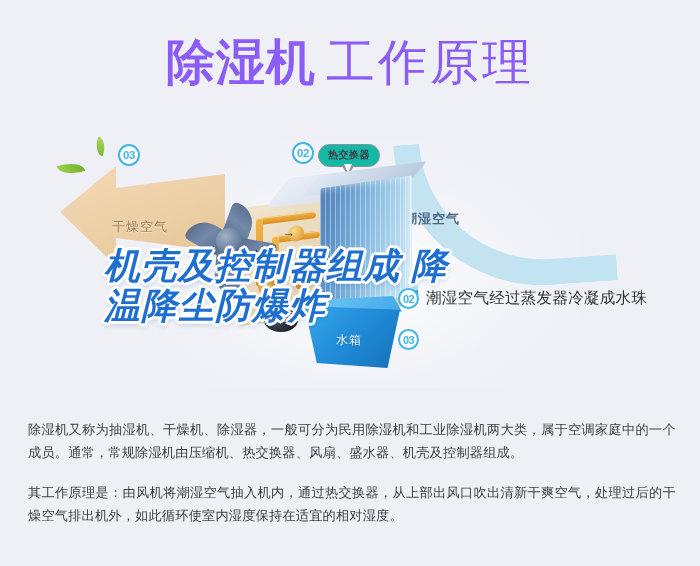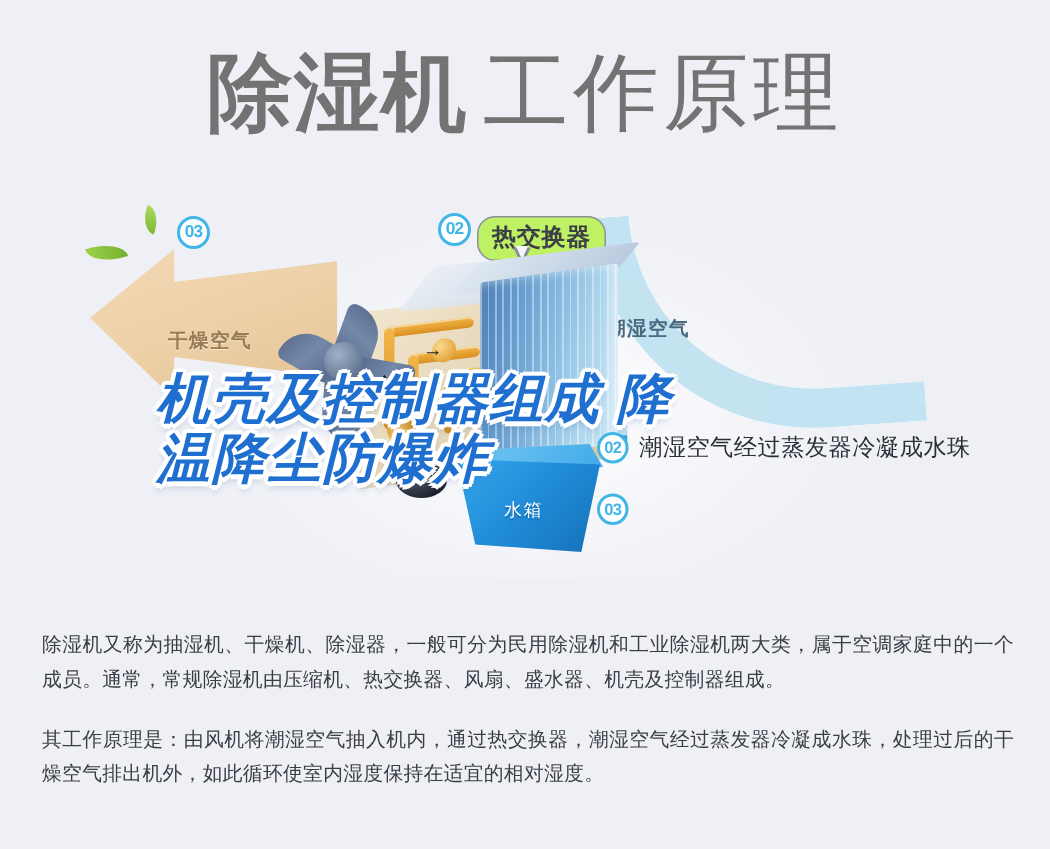--- a/index.html
+++ b/index.html
@@ -13,22 +13,22 @@
   .page { position: relative; width: 700px; height: 566px; background: #eff0f5; }
 
   
   .title-bar {
     position: absolute; left: 0; top: 30px; width: 700px;
     text-align: center; white-space: nowrap;
   }
   .title-a, .title-b {
     display: inline-block;
     font-family: "Liberation Sans", "DejaVu Sans", sans-serif;
-    font-size: 57px; line-height: 64px;
-    color: #737373; letter-spacing: 1px; vertical-align: baseline;
+    font-size: 49px; line-height: 64px;
+    color: #8b5cf6; letter-spacing: 1px; vertical-align: baseline;
   }
   .title-a { font-weight: 700; }
   .title-b { font-weight: 400; margin-left: 10px; letter-spacing: 3px; }
 
   
   .stage { position: absolute; left: 0; top: 118px; width: 700px; height: 280px; }
 
   
   .stage-glow {
     position: absolute; left: 150px; top: 20px; width: 430px; height: 250px;
@@ -37,21 +37,21 @@
 
   
   .dry-arrow {
     position: absolute; left: 60px; top: 48px; width: 165px; height: 100px;
     background: linear-gradient(160deg, #f3d9b6 0%, #eccfa5 55%, #e3c294 100%);
     clip-path: polygon(0% 46%, 34% 0%, 34% 22%, 100% 8%, 100% 86%, 34% 72%, 34% 100%);
     filter: blur(.2px);
   }
   .dry-label {
     position: absolute; left: 112px; top: 100px;
-    font-size: 13px; color: #9a7a50; font-weight: 700; letter-spacing: 1px;
+    font-size: 13px; color: #9a7a50; font-weight: 400; letter-spacing: 1px;
     text-shadow: 0 1px 0 rgba(255,255,255,.6);
   }
 
   
   .humid-swoosh {
     position: absolute; left: 398px; top: 20px; width: 215px; height: 150px;
     border-radius: 0 0 0 210px;
     border-left: 26px solid #bfe2f1;
     border-bottom: 26px solid #bfe2f1;
     border-top: 0; border-right: 0;
@@ -196,21 +196,21 @@
   .drip {
     position: absolute; left: 196px; top: 150px; width: 7px; height: 10px;
     background: #9fd8f5; border-radius: 50% 50% 50% 50% / 62% 62% 38% 38%;
     transform: rotate(8deg); opacity:.9;
   }
 
   
   .callout {
     position: absolute; left: 318px; top: 26px;
     padding: 3px 9px 4px; border: 1.6px solid #8e9099; border-radius: 12px;
-    background: #bef264; font-size: 16px; color: #3d3f47;
+    background: #14b8a6; font-size: 10px; color: #3d3f47;
     font-weight: 600; letter-spacing: .5px; white-space: nowrap; text-align: right;
   }
   .callout-stem {
     position: absolute; left: 342px; top: 47px; width: 0; height: 0;
     border-left: 6px solid transparent; border-right: 6px solid transparent;
     border-top: 12px solid #8e9099;
   }
   .callout-stem::after {
     content:""; position:absolute; left:-4px; top:-13px; width:0; height:0;
     border-left: 4px solid transparent; border-right: 4px solid transparent;
@@ -345,16 +345,16 @@
       <div class="legend-badge">02</div>
       <div class="legend-text">潮湿空气经过蒸发器冷凝成水珠</div>
     </div>
     <div class="legend-row">
       <div class="legend-badge">03</div>
     </div>
   </div>
 
   <div class="body-copy">
     <p class="para">除湿机又称为抽湿机、干燥机、除湿器，一般可分为民用除湿机和工业除湿机两大类，属于空调家庭中的一个成员。通常，常规除湿机由压缩机、热交换器、风扇、盛水器、机壳及控制器组成。</p>
-    <p class="para">其工作原理是：由风机将潮湿空气抽入机内，通过热交换器，潮湿空气经过蒸发器冷凝成水珠，处理过后的干燥空气排出机外，如此循环使室内湿度保持在适宜的相对湿度。</p>
+    <p class="para">其工作原理是：由风机将潮湿空气抽入机内，通过热交换器，从上部出风口吹出清新干爽空气，处理过后的干燥空气排出机外，如此循环使室内湿度保持在适宜的相对湿度。</p>
   </div>
 
 </div>
 
 </body></html>

